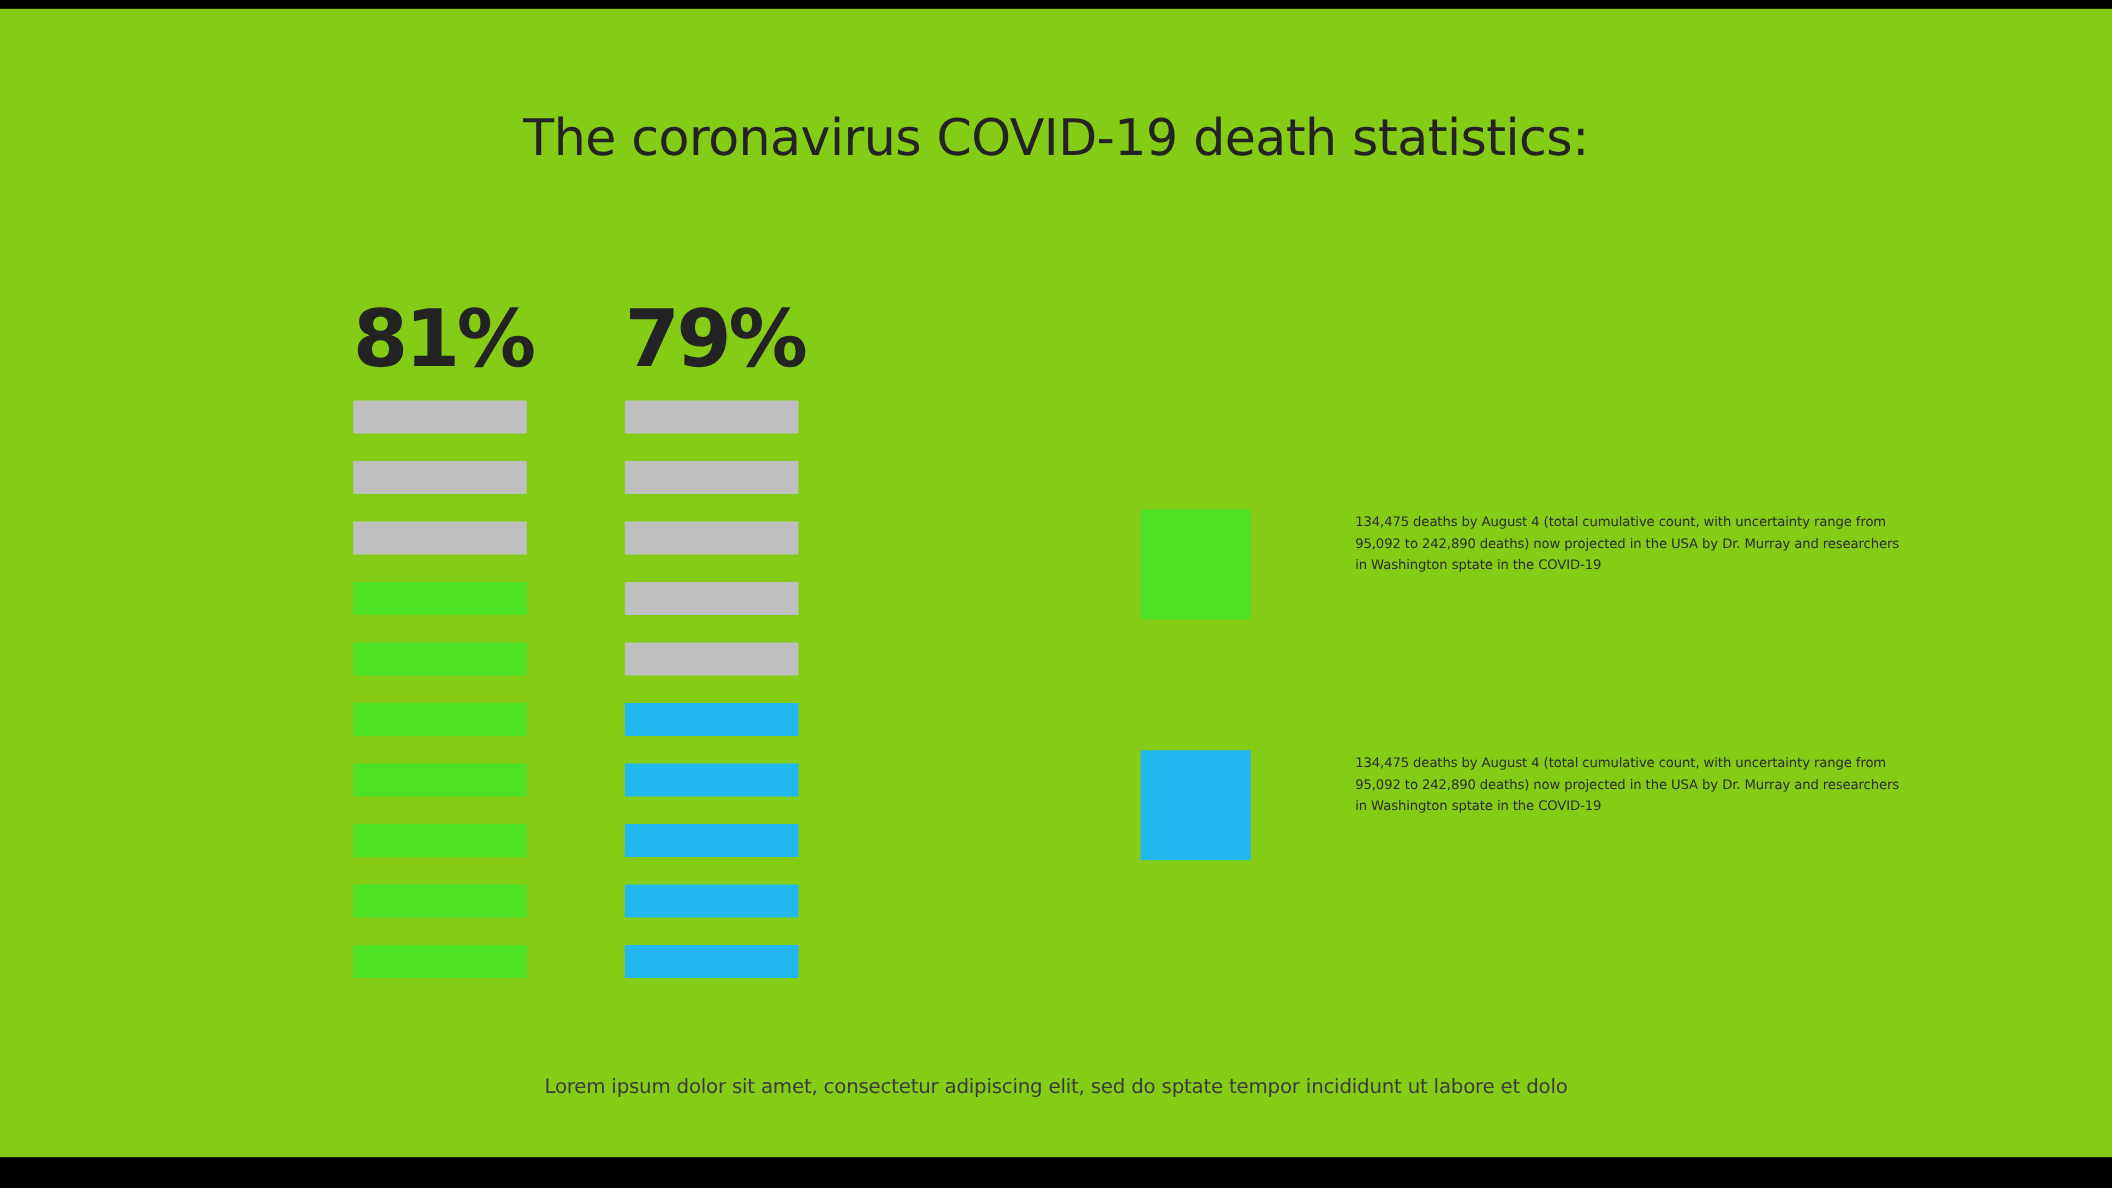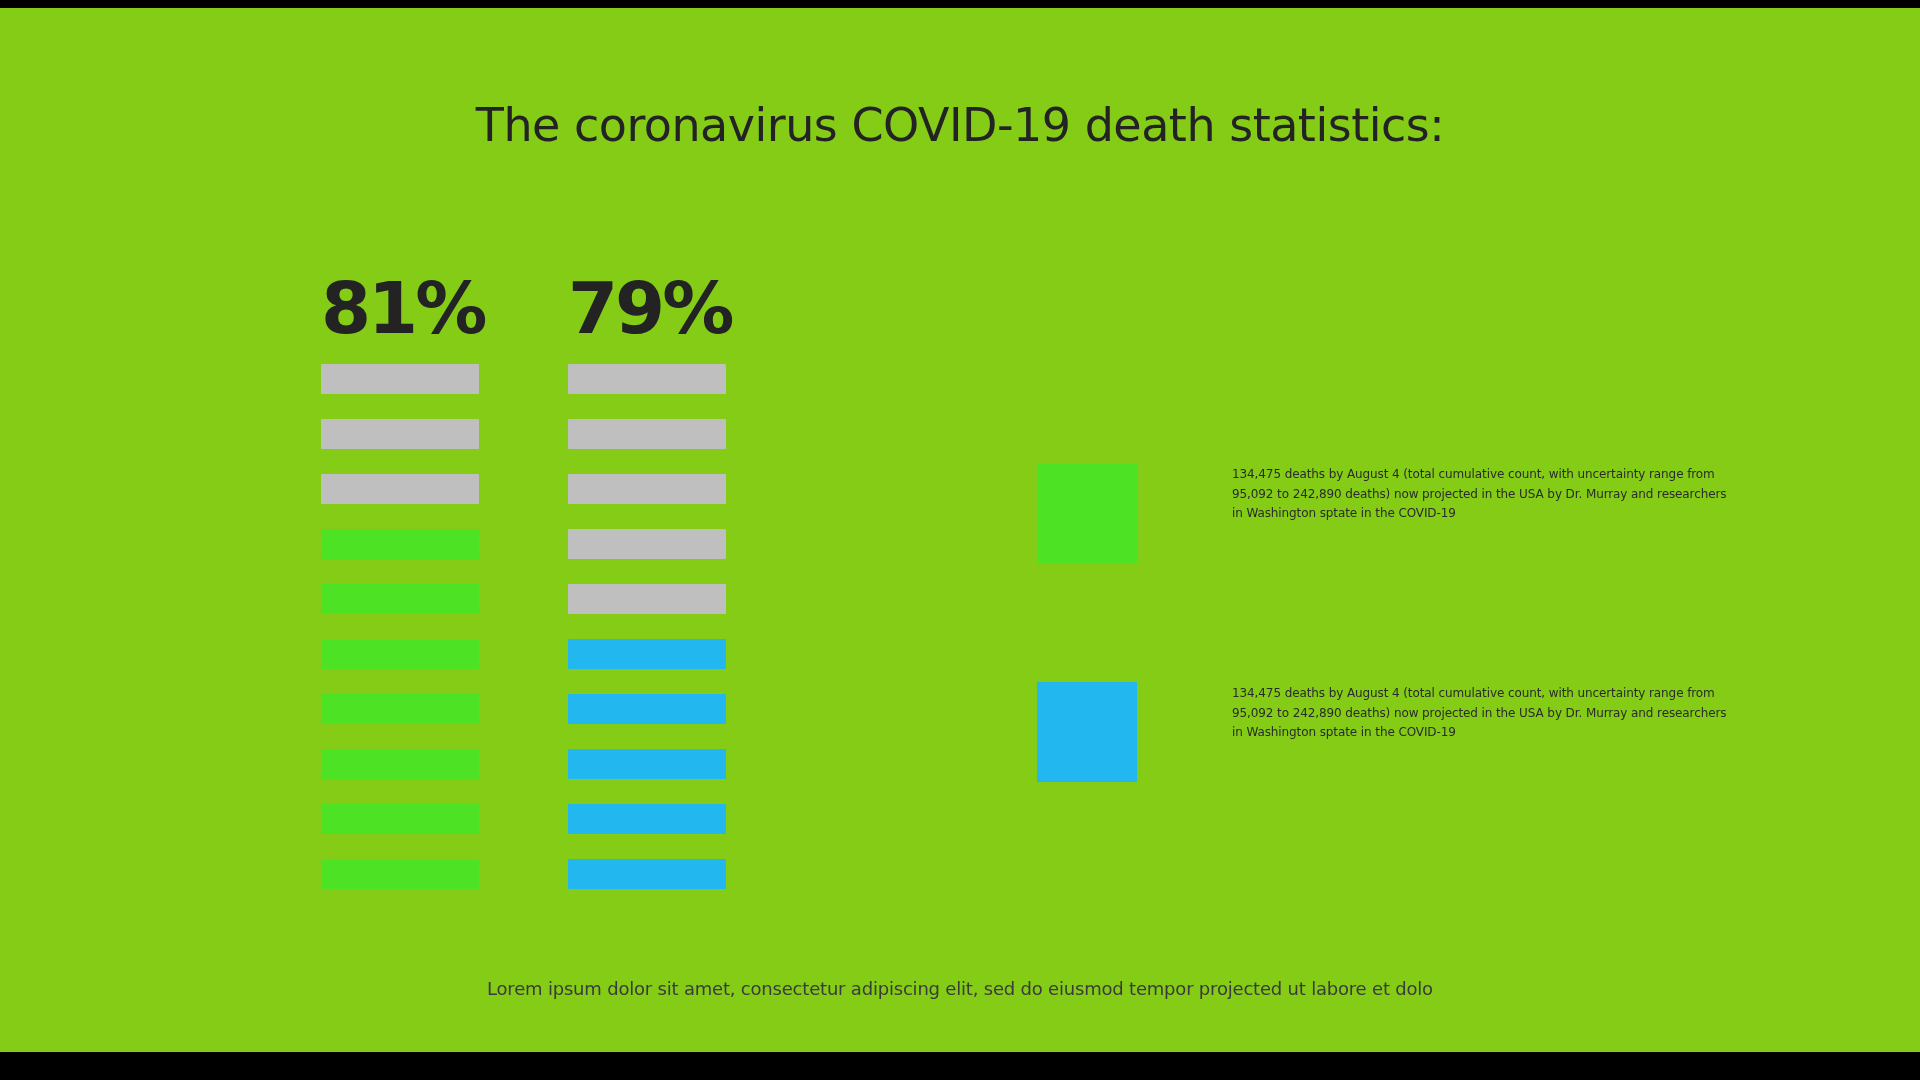--- a/index.html
+++ b/index.html
@@ -148,16 +148,16 @@
   <div class="legend-item" id="legend-1">
     <div class="legend-swatch" id="swatch-1" style="background: rgb(78, 226, 37);"></div>
     <div class="legend-text">134,475 deaths by August 4 (total cumulative count, with uncertainty range from 95,092 to 242,890 deaths) now projected in the USA by Dr. Murray and researchers in Washington sptate in the  COVID-19</div>
   </div>
 
   <div class="legend-item" id="legend-2">
     <div class="legend-swatch" id="swatch-2" style="background: rgb(34, 183, 239);"></div>
     <div class="legend-text">134,475 deaths by August 4 (total cumulative count, with uncertainty range from 95,092 to 242,890 deaths) now projected in the USA by Dr. Murray and researchers in Washington sptate in the  COVID-19</div>
   </div>
 
-  <div id="footer-note">Lorem ipsum dolor sit amet, consectetur adipiscing elit, sed do eiusmod tempor projected ut labore et dolo</div>
+  <div id="footer-note">Lorem ipsum dolor sit amet, consectetur adipiscing elit, sed do sptate tempor incididunt ut labore et dolo</div>
 
   <div class="bottom-bar"></div>
 </div>
 
 </body></html>

